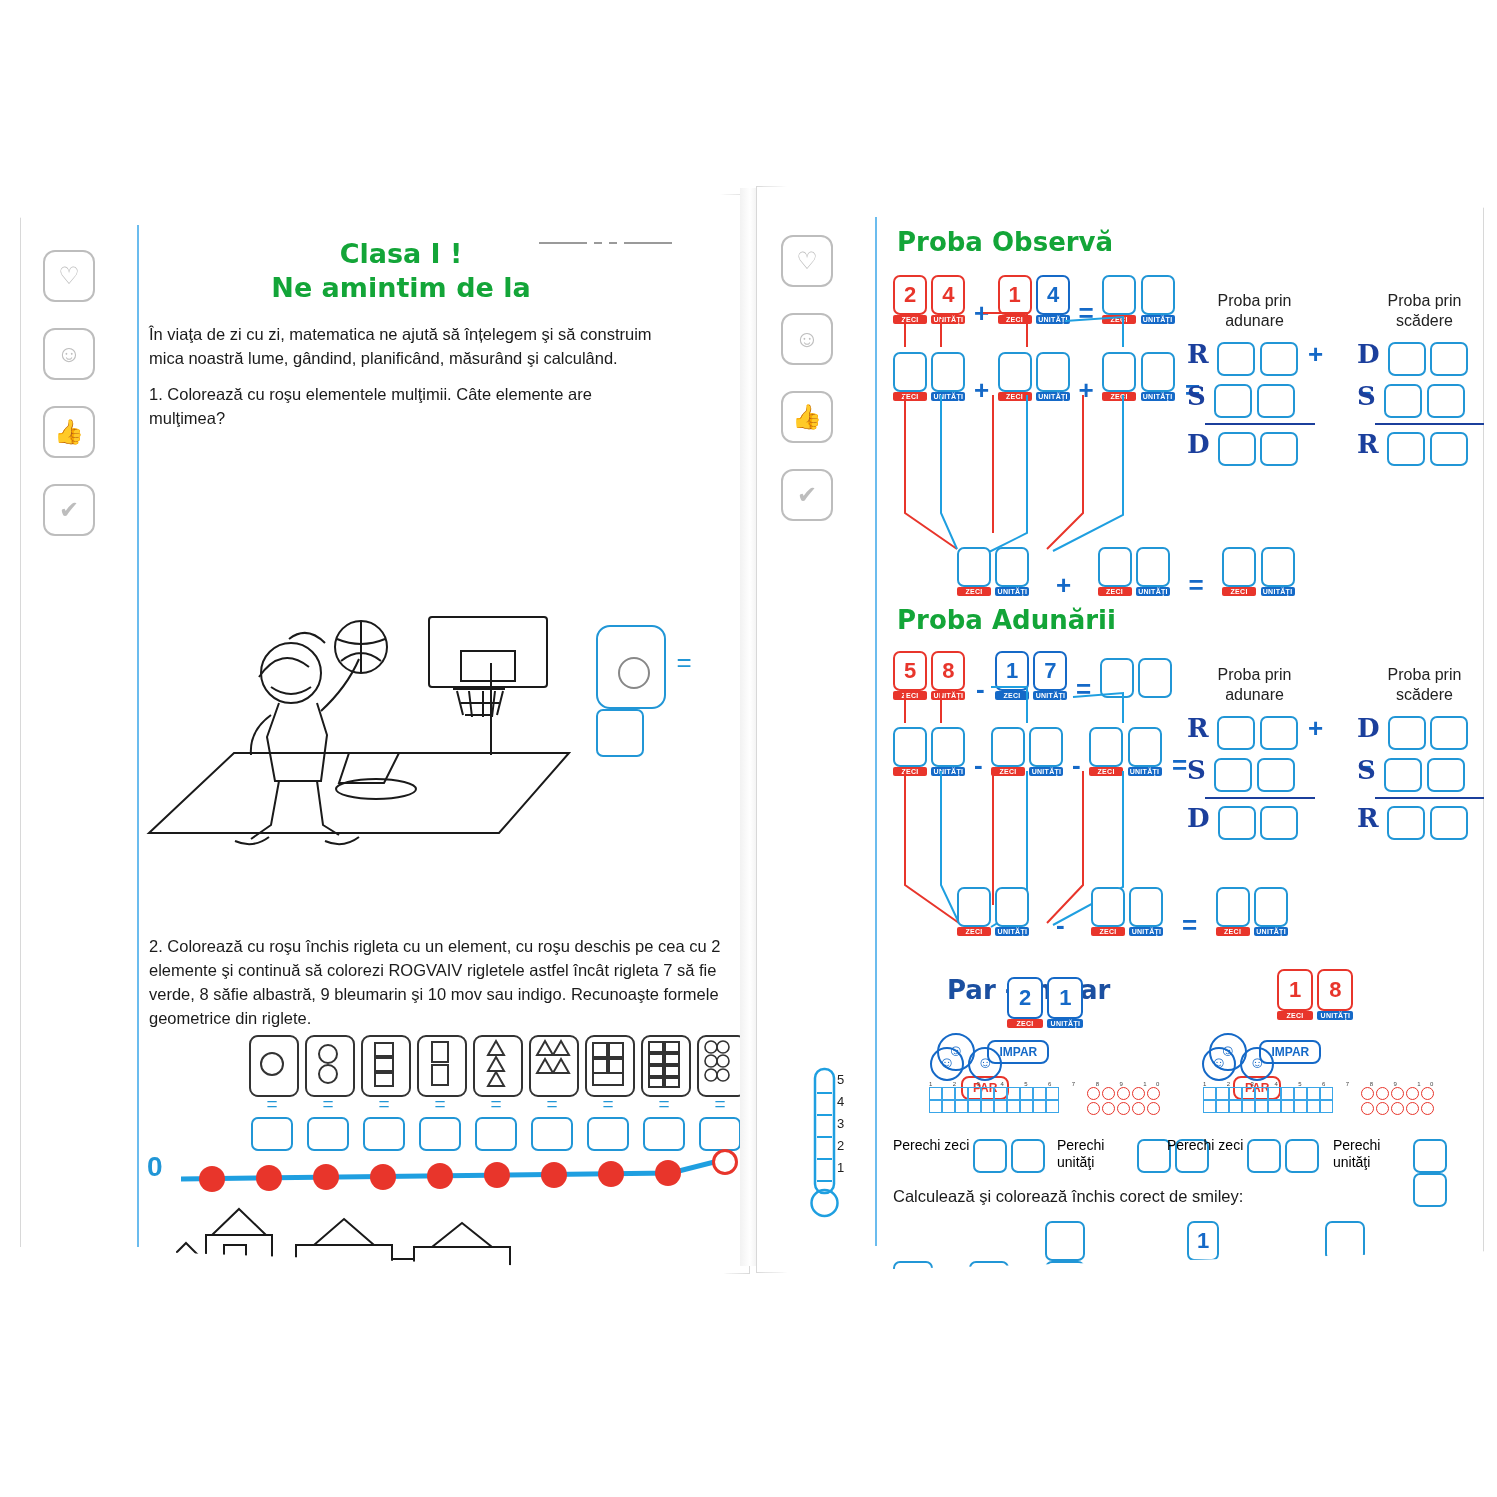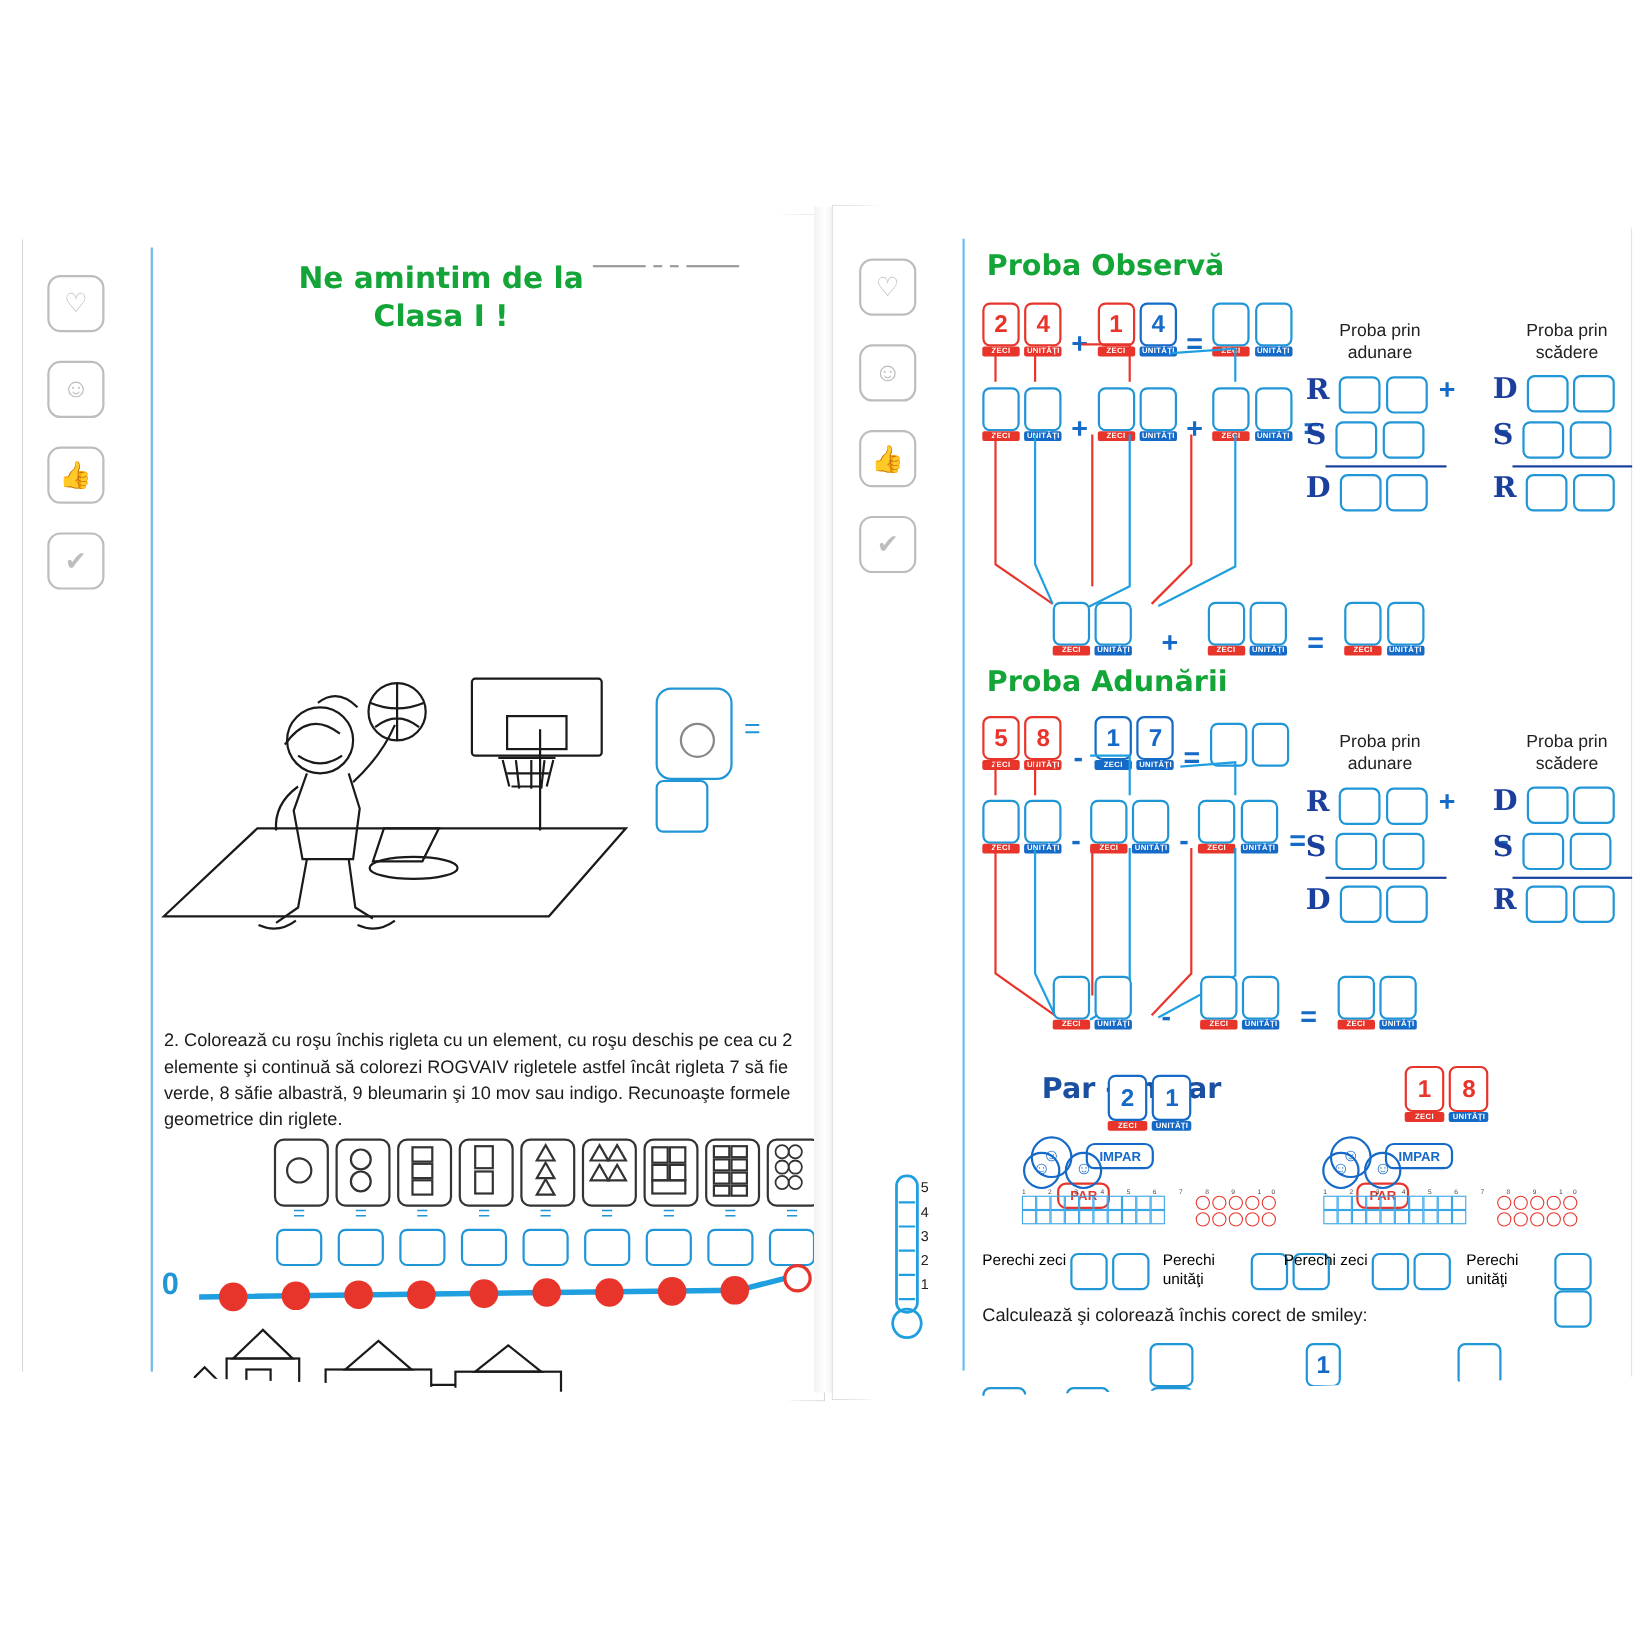--- a/index.html
+++ b/index.html
@@ -83,26 +83,28 @@
           <div>👍</div>
           <div>✔</div>
         </div>
 
         <div class="dash-head">
           <span style="width:48px;"></span><span style="width:8px;"></span><span style="width:8px;"></span><span style="width:48px;"></span>
         </div>
 
         <div style="position:absolute;left:130px;top:42px;width:500px;">
           <div class="title-green">
+            <div>Clasa I !</div>
             <div>Ne amintim de la</div>
-            <div>Clasa I !</div>
-          </div>
-        </div>
-
-
+          </div>
+        </div>
+
+        <div class="body-txt" style="position:absolute;left:128px;top:128px;width:520px;">În viaţa de zi cu zi, matematica ne ajută să înțelegem şi să construim mica noastră lume, gândind, planificând, măsurând şi calculând.</div>
+
+        <div class="body-txt" style="position:absolute;left:128px;top:188px;width:500px;">1. Colorează cu roşu elementele mulţimii. Câte elemente are mulţimea?</div>
 
         <div class="scene">
           <svg width="450" height="250" viewBox="0 0 450 250">
             <g fill="none" stroke="#1a1a1a" stroke-width="2">
 
               <path d="M10 230 L95 150 L430 150 L360 230 Z"></path>
               <path d="M210 150 L260 150 L245 180 L200 180 Z"></path>
               <ellipse cx="237" cy="186" rx="40" ry="10"></ellipse>
 
               <path d="M352 60 L352 152"></path>

